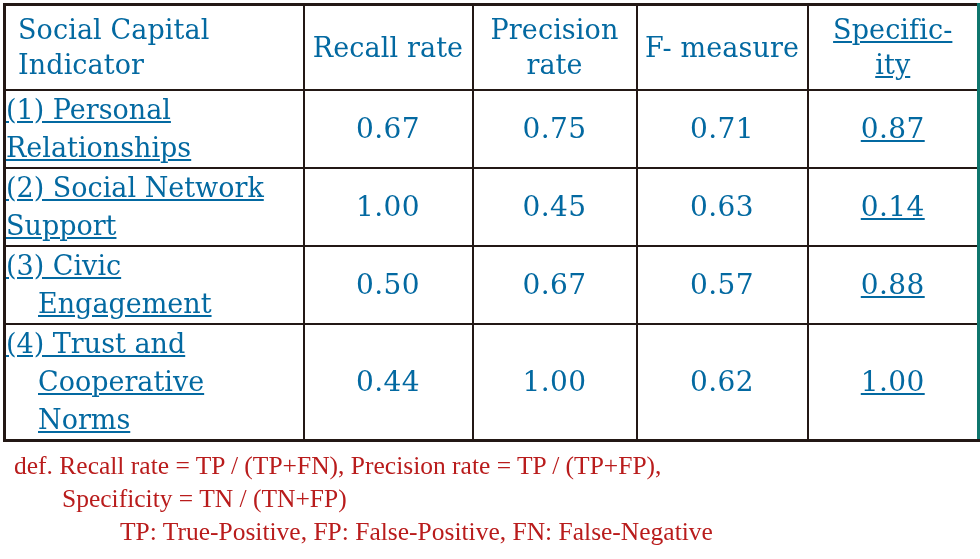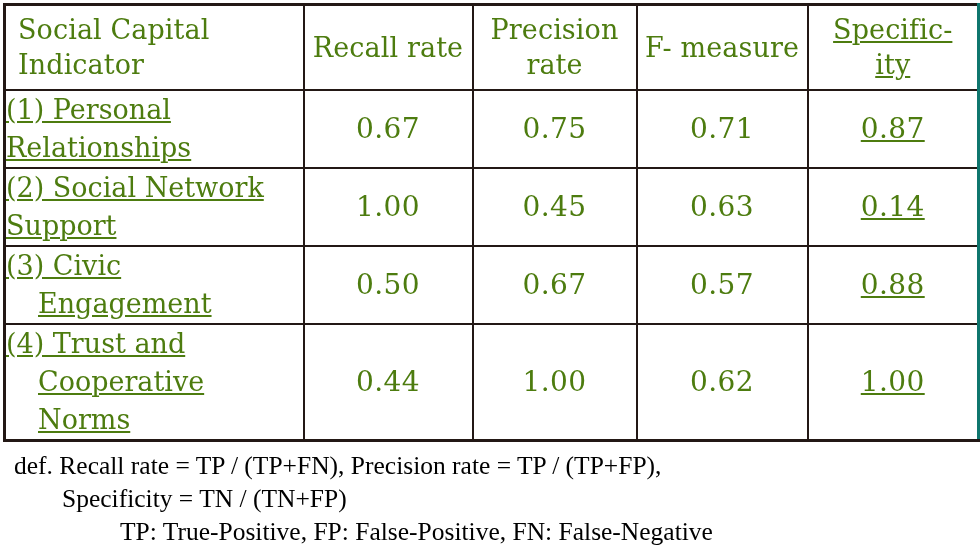--- a/index.html
+++ b/index.html
@@ -27,21 +27,21 @@
     left: 3px;
     top: 3px;
     width: 974px;
   }
 
   table.metrics {
     border-collapse: collapse;
     table-layout: fixed;
     width: 974px;
     font-family: "DejaVu Serif", serif;
-    color: #4d7c0f;
+    color: #0369a1;
   }
 
   table.metrics col.c-ind   { width: 299px; }
   table.metrics col.c-rec   { width: 169px; }
   table.metrics col.c-pre   { width: 164px; }
   table.metrics col.c-fme   { width: 171px; }
   table.metrics col.c-spe   { width: 171px; }
 
   table.metrics th,
   table.metrics td {
@@ -116,21 +116,21 @@
     letter-spacing: 0.4px;
   }
 
   
   .footnote {
     position: absolute;
     left: 0;
     top: 449px;
     width: 980px;
     font-family: "Liberation Serif", "DejaVu Serif", serif;
-    color: #000000;
+    color: #b91c1c;
     font-size: 25.5px;
     line-height: 33px;
   }
   .footnote .fn-line {
     display: block;
     white-space: pre;
   }
   .footnote .fn-line.l1 { padding-left: 14px; }
   .footnote .fn-line.l2 { padding-left: 62px; }
   .footnote .fn-line.l3 { padding-left: 120px; }

